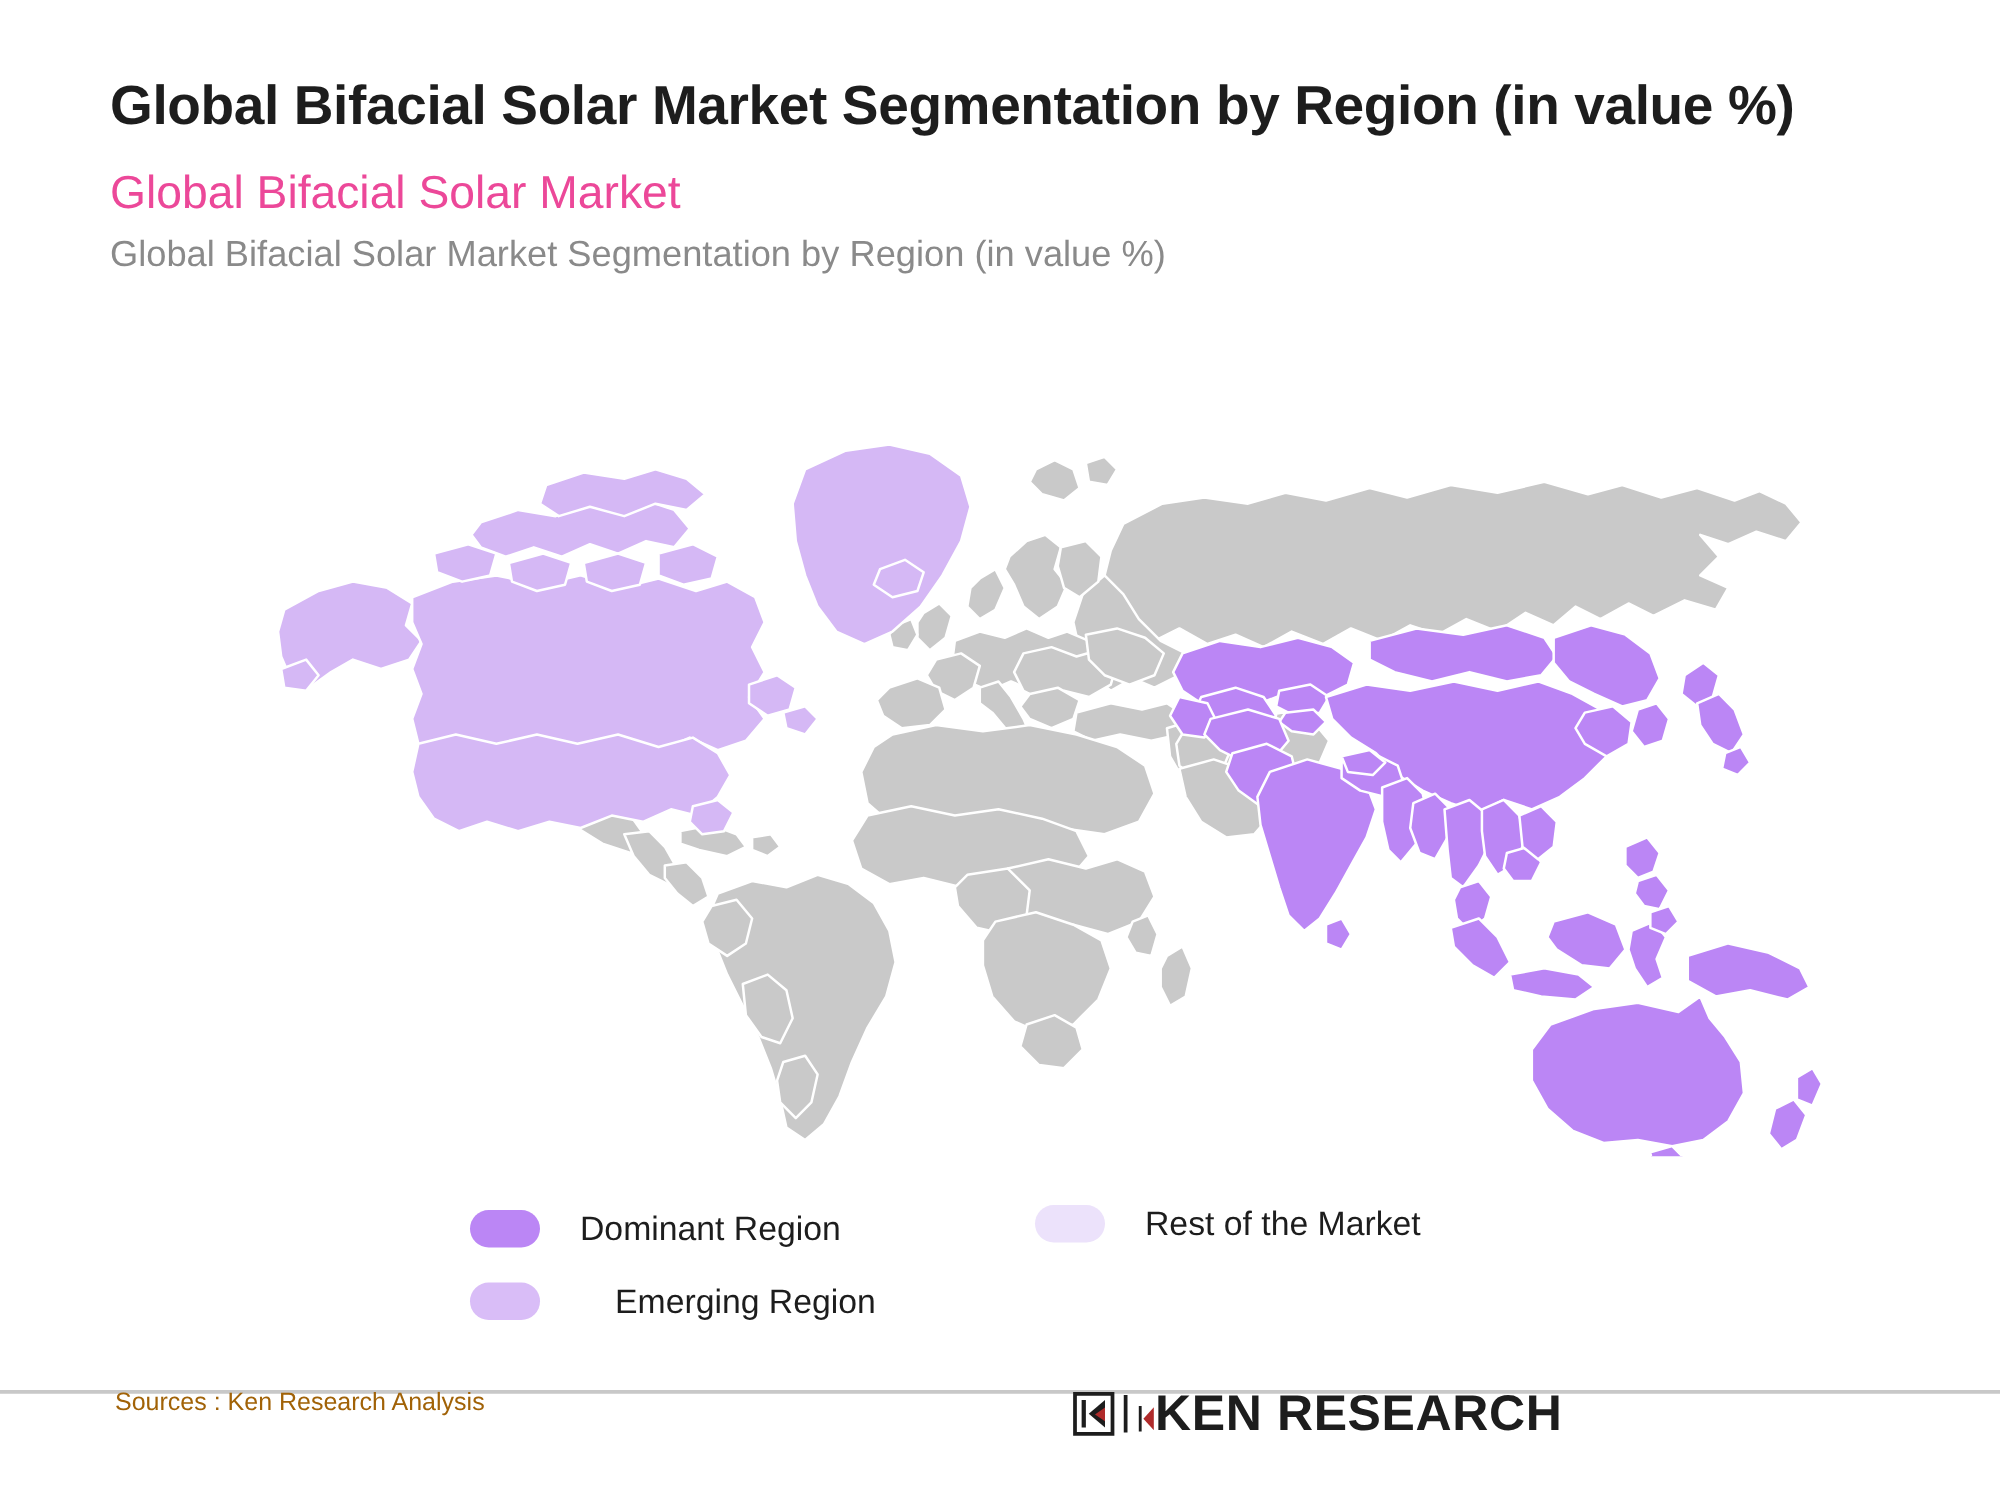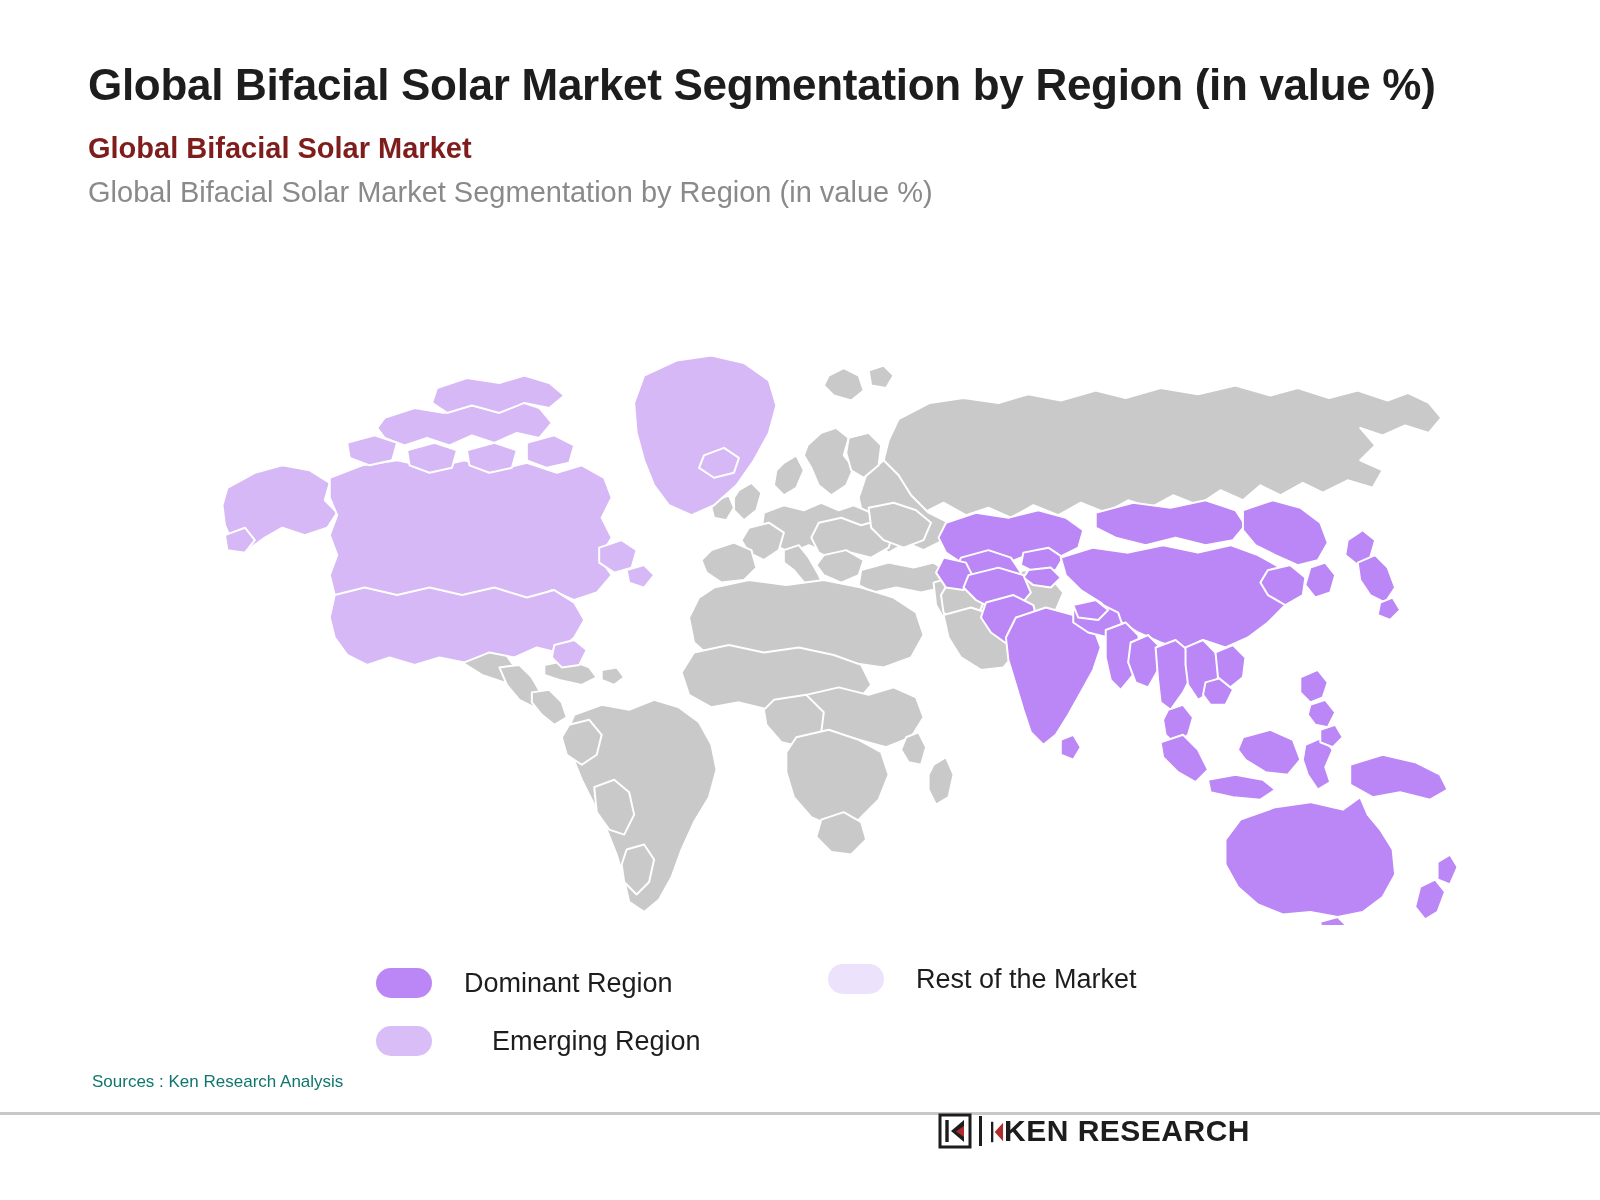--- a/index.html
+++ b/index.html
@@ -32,25 +32,25 @@
   .chart-title {
     font-size: 44px;
     font-weight: bold;
     color: #1d1d1d;
     line-height: 1.32;
     letter-spacing: -0.3px;
     margin: 0;
     max-width: 1370px;
   }
   .chart-subtitle {
-    font-size: 29px;
-    color: #7f1d1d;
+    font-size: 37px;
+    color: #ec4899;
     line-height: 1.42;
     margin: 14px 0 0 0;
-    font-weight: bold;
+    font-weight: normal;
   }
   .chart-subtitle2 {
     font-size: 29px;
     color: #8a8a8a;
     line-height: 1.42;
     margin: 3px 0 0 0;
     font-weight: normal;
   }
 
   
@@ -104,23 +104,23 @@
     position: absolute;
     left: 0;
     top: 1112px;
     width: 1600px;
     height: 3px;
     background: #c8c8c8;
   }
   .footer-source {
     position: absolute;
     left: 92px;
-    top: 1072px;
-    font-size: 17px;
-    color: #0f766e;
+    top: 1111px;
+    font-size: 20px;
+    color: #a16207;
   }
   .footer-logo {
     position: absolute;
     right: 88px;
     top: 1110px;
     display: flex;
     align-items: center;
     height: 42px;
   }
   .logo-mark {
@@ -130,21 +130,21 @@
     position: relative;
   }
   .logo-divider {
     width: 3px;
     height: 30px;
     background: #1d1d1d;
     margin: 0 9px 0 6px;
     flex: none;
   }
   .logo-text {
-    font-size: 30px;
+    font-size: 40px;
     font-weight: bold;
     color: #1d1d1d;
     letter-spacing: 0.5px;
     line-height: 1;
     white-space: nowrap;
     position: relative;
   }
 </style>
 </head>
 <body>

